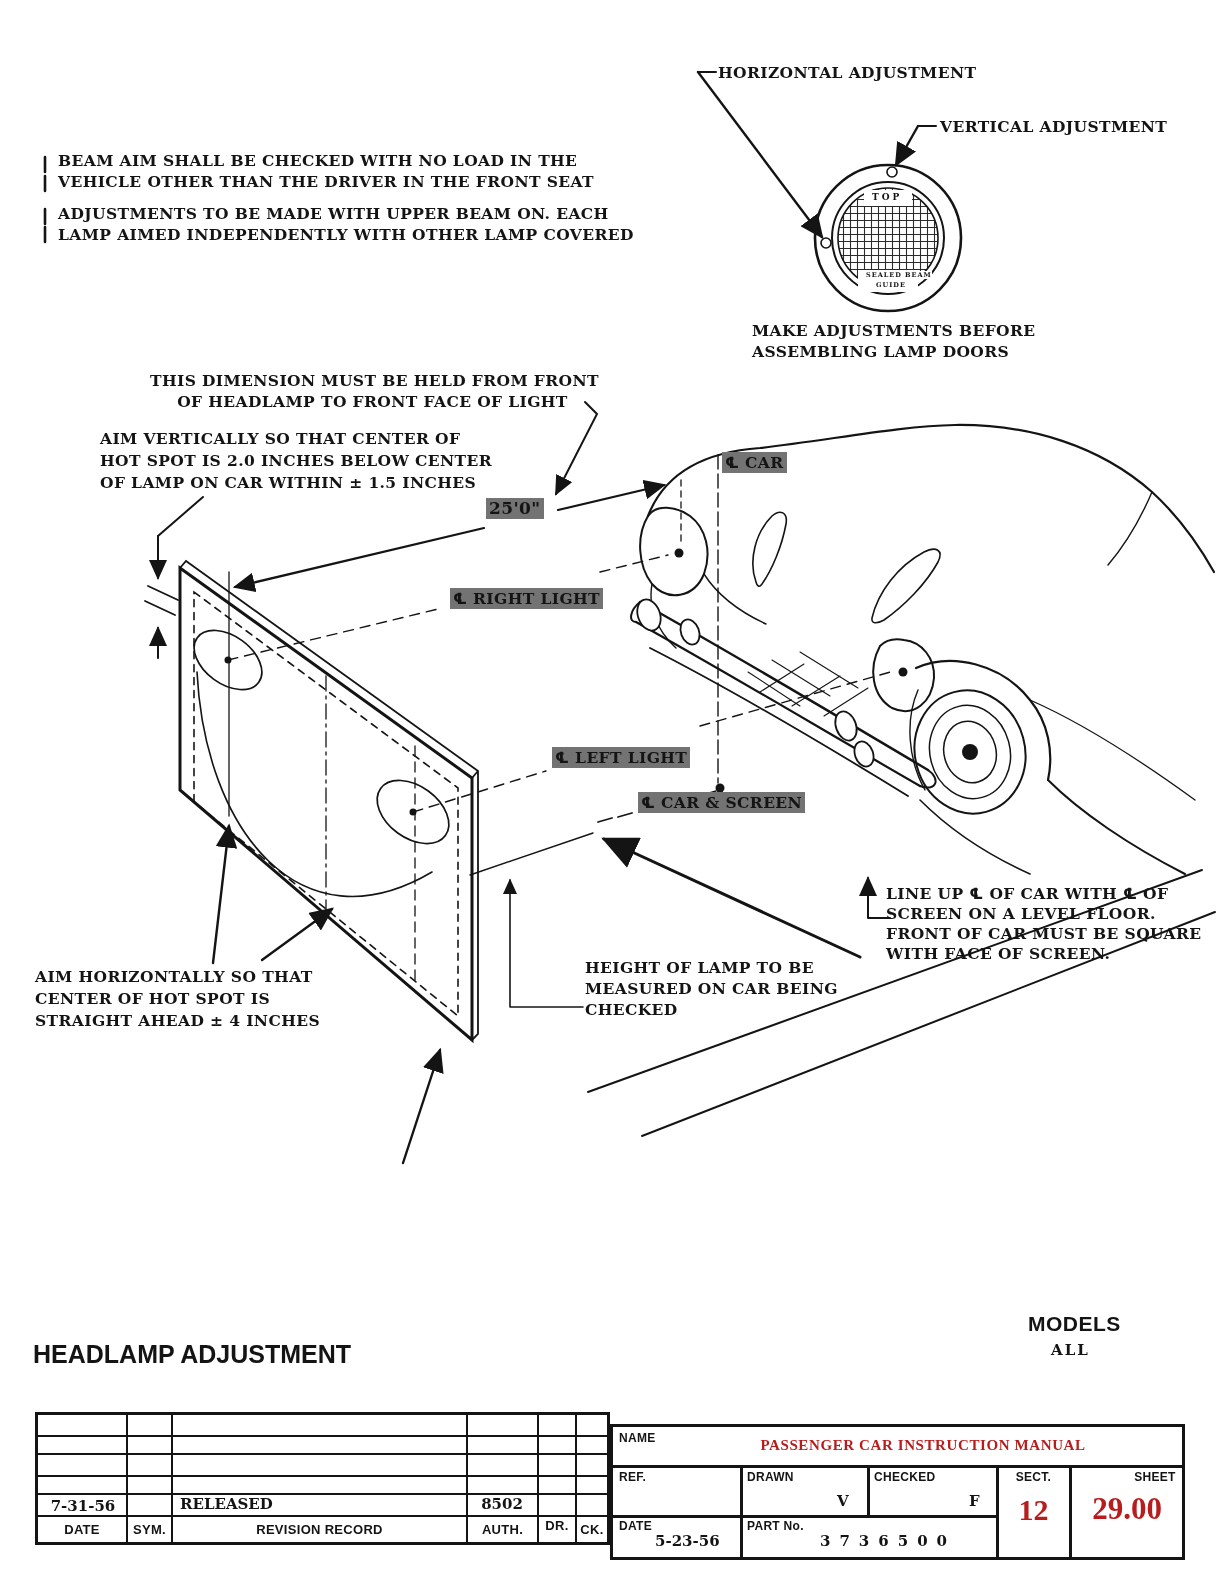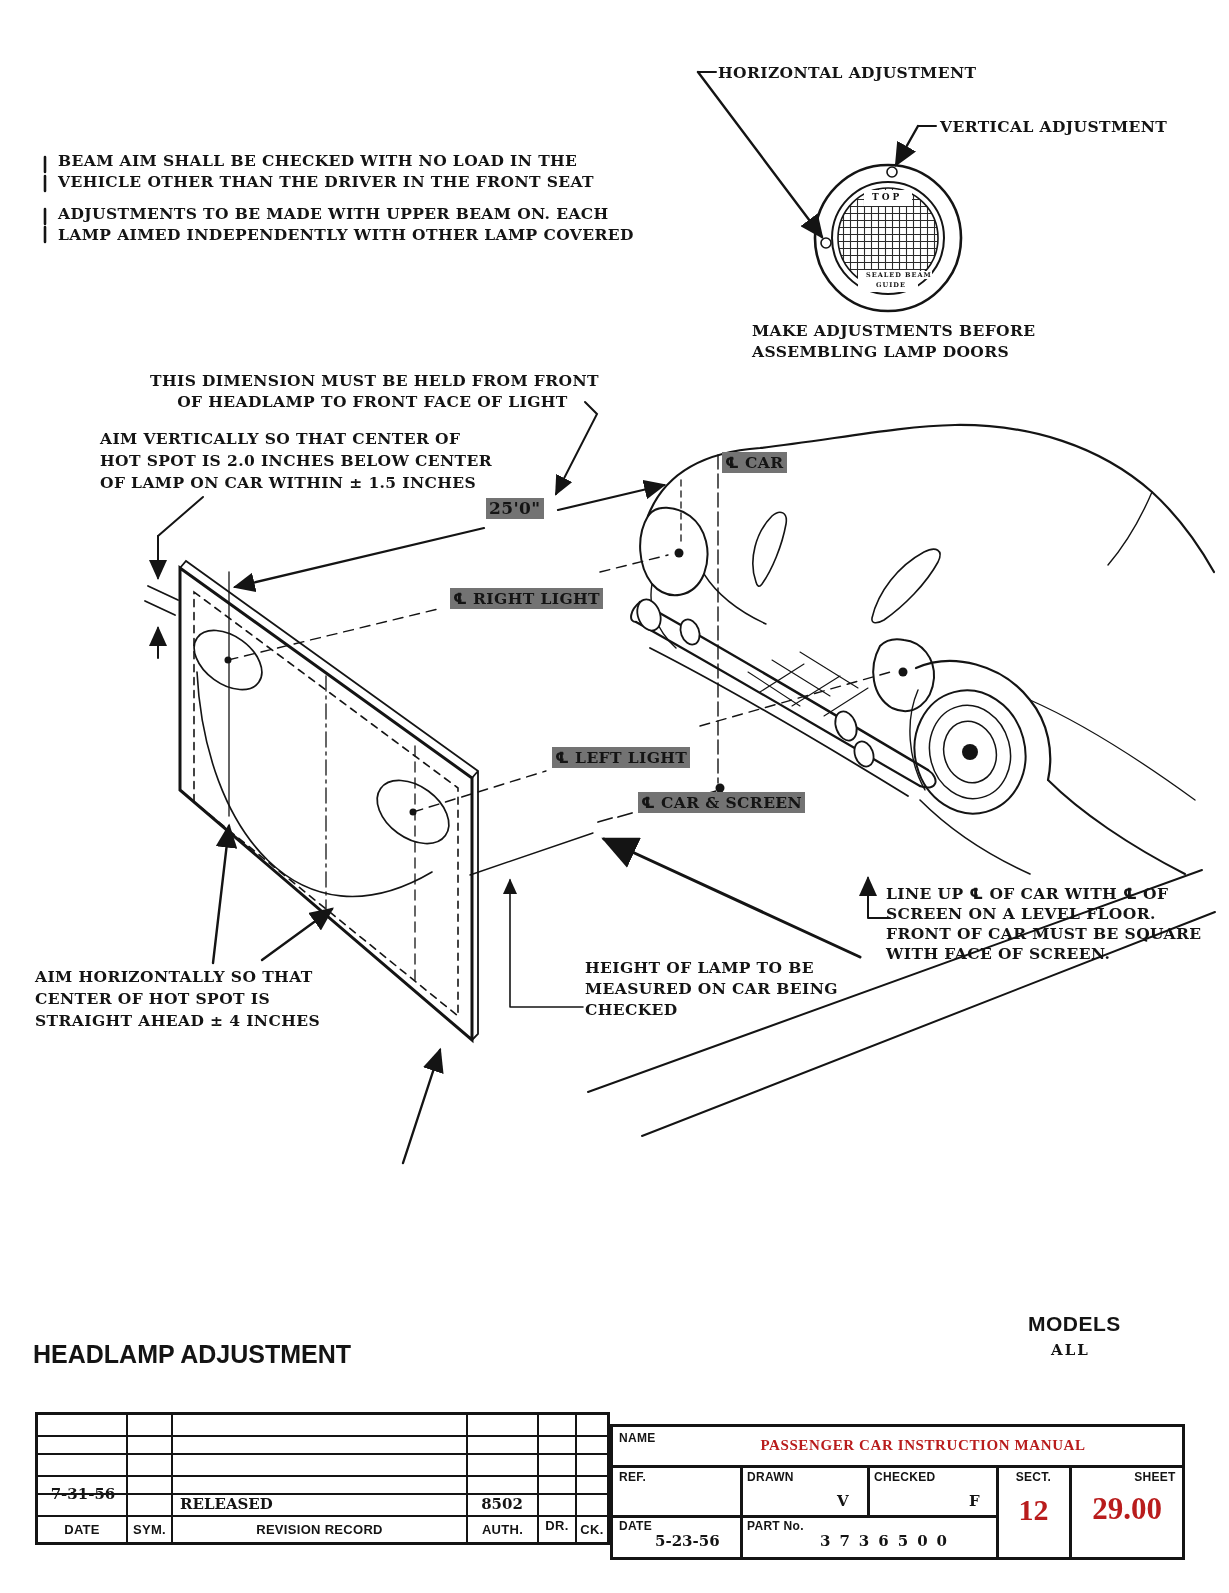--- a/index.html
+++ b/index.html
@@ -231,21 +231,21 @@
     <div class="hline" style="left:0;top:38px;width:569px;height:2px;"></div>
     <div class="hline" style="left:0;top:60px;width:569px;height:2px;"></div>
     <div class="hline" style="left:0;top:78px;width:569px;height:2px;"></div>
     <div class="hline" style="left:0;top:100px;width:569px;height:2px;"></div>
     <div class="vline" style="left:88px;top:0;width:2px;height:127px;"></div>
     <div class="vline" style="left:133px;top:0;width:2px;height:127px;"></div>
     <div class="vline" style="left:428px;top:0;width:2px;height:127px;"></div>
     <div class="vline" style="left:499px;top:0;width:2px;height:127px;"></div>
     <div class="vline" style="left:537px;top:0;width:2px;height:127px;"></div>
 
-    <div class="cell val" style="left:4px;top:68px;width:82px;height:22px;justify-content:center;">7-31-56</div>
+    <div class="cell val" style="left:4px;top:80px;width:82px;height:22px;justify-content:center;">7-31-56</div>
     <div class="cell val" style="left:142px;top:78px;width:280px;height:22px;">RELEASED</div>
     <div class="cell val" style="left:430px;top:78px;width:68px;height:22px;justify-content:center;">8502</div>
 
     <div class="cell hdr" style="left:0;top:102px;width:88px;height:25px;">DATE</div>
     <div class="cell hdr" style="left:90px;top:102px;width:43px;height:25px;">SYM.</div>
     <div class="cell hdr" style="left:135px;top:102px;width:293px;height:25px;">REVISION RECORD</div>
     <div class="cell hdr" style="left:430px;top:102px;width:69px;height:25px;">AUTH.</div>
     <div class="cell hdr" style="left:501px;top:102px;width:36px;height:17px;">DR.</div>
     <div class="cell hdr" style="left:539px;top:102px;width:30px;height:25px;">CK.</div>
   </div>

